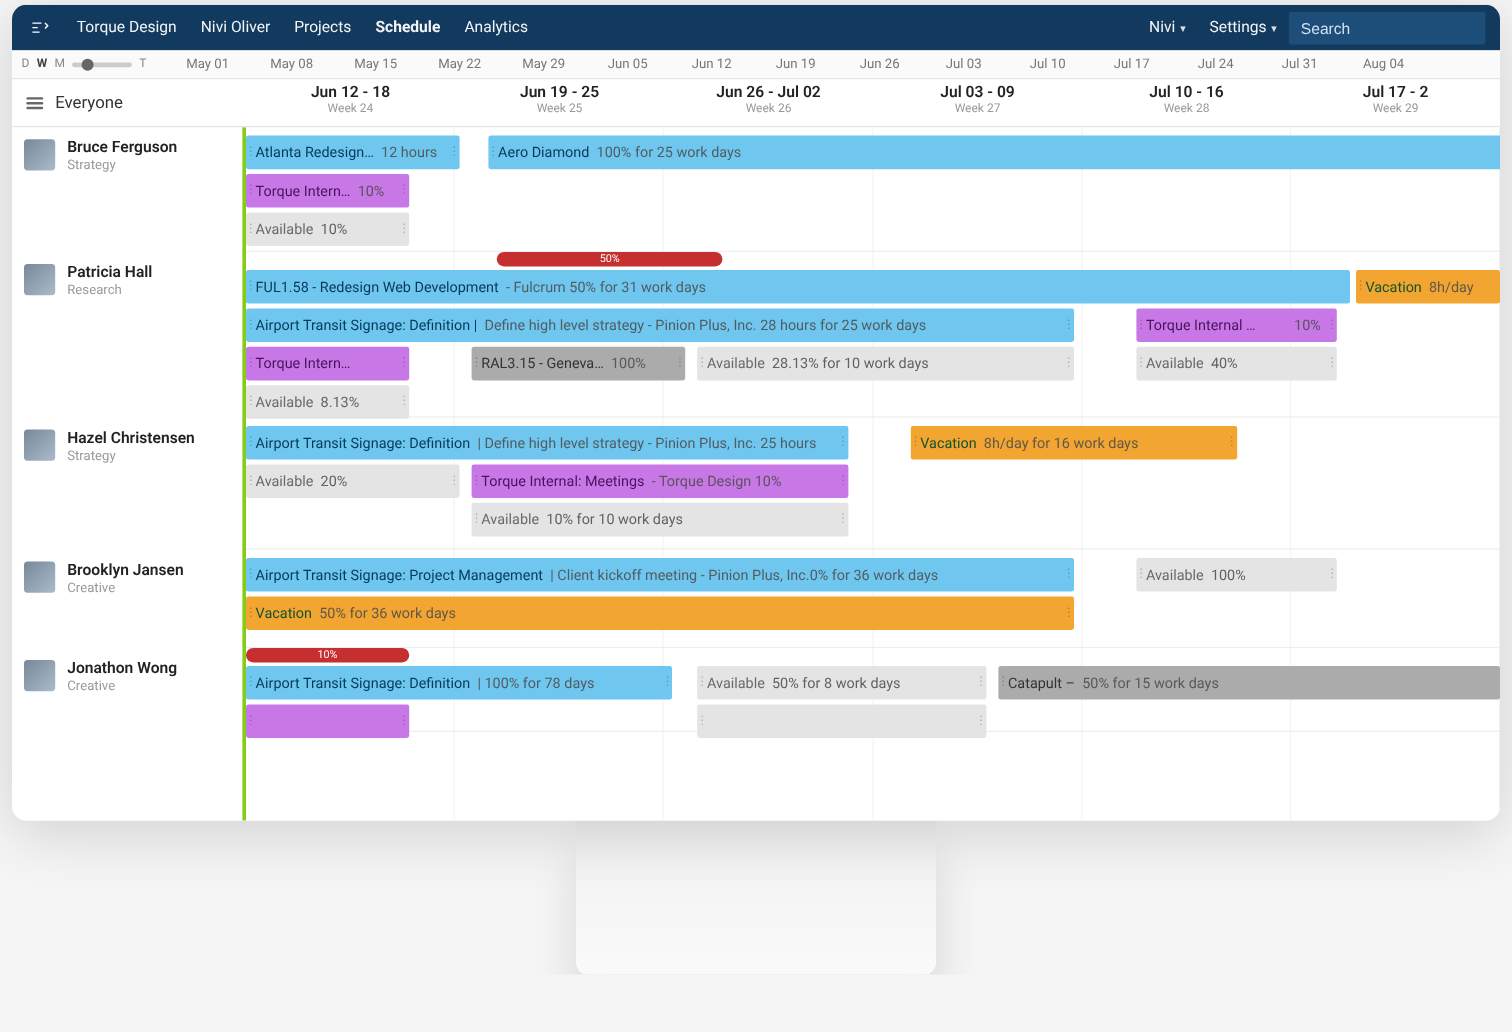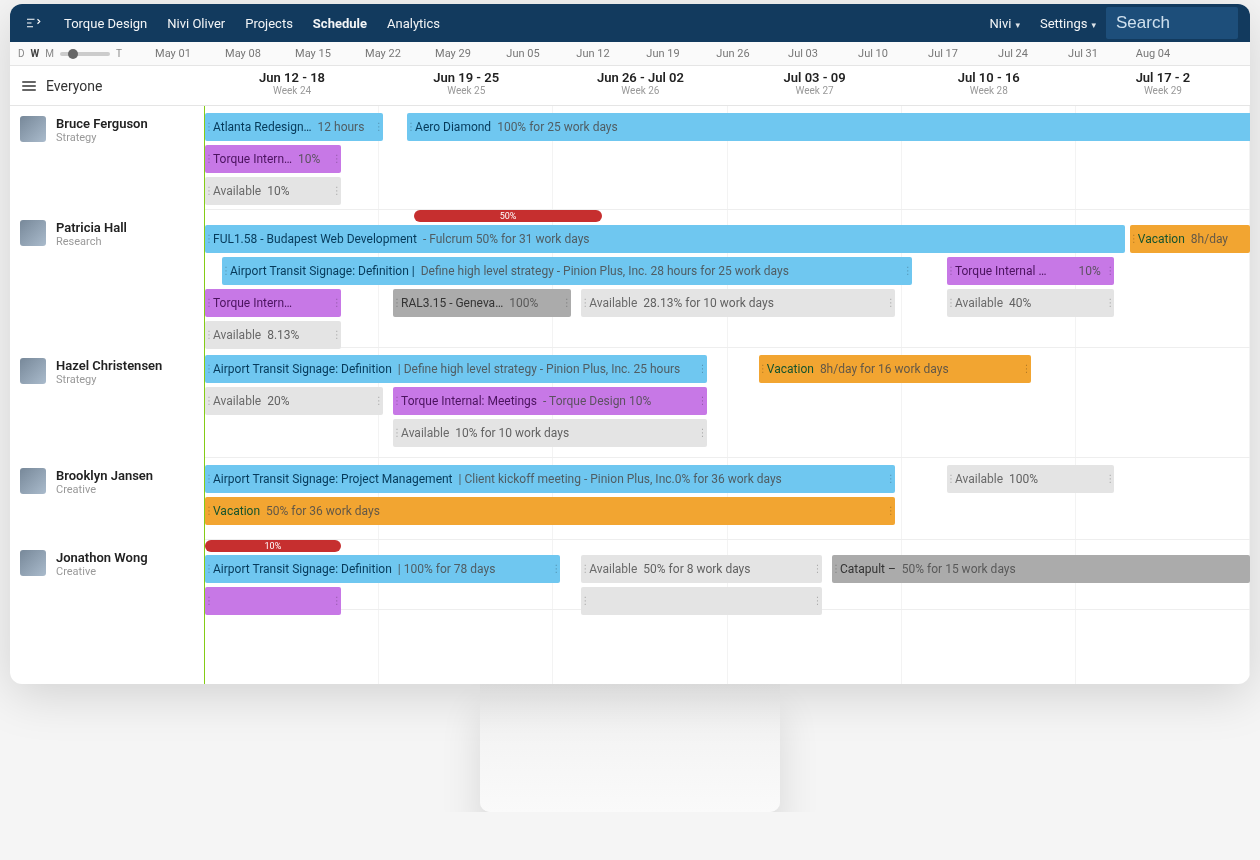--- a/index.html
+++ b/index.html
@@ -7,21 +7,21 @@
   .monitor-frame { width:1240px; margin:4px auto 0; background:#fff; border-radius:12px; box-shadow:0 10px 50px rgba(0,0,0,0.15); overflow:hidden; position:relative; }
   .app { height:680px; overflow:hidden; position:relative;}
   
   .nav { background:#123a5e; color:#fff; height:38px; display:flex; align-items:center; padding:0 12px; font-size:13px; }
   .nav .logo { width:22px; height:22px; display:flex; align-items:center; justify-content:center; margin-right:10px;}
   .nav .logo svg { stroke:#fff; stroke-width:1.6; }
   .nav .navitem { margin:0 10px; cursor:pointer; opacity:0.95;}
   .nav .navitem.active { font-weight:700; }
   .nav .spacer { flex:1; }
   .nav .dropdown::after { content:"▾"; font-size:9px; margin-left:4px; opacity:0.9;}
-  .nav .search { background:#1d4e7a; border:none; color:#fff; padding:6px 10px; width:132px; font-size:17px; border-radius:2px;}
+  .nav .search { background:#1d4e7a; border:none; color:#fff; padding:6px 10px; width:164px; font-size:13px; border-radius:2px;}
   .nav .search::placeholder { color:#cfe0ee; }
   
   .row2 { height:24px; display:flex; align-items:center; font-size:11px; color:#777; border-bottom:1px solid #e5e5e5; background:#fafafa;}
   .zoombox { display:flex; align-items:center; padding:0 8px; gap:6px;}
   .zoombox span { font-size:10px; color:#888; }
   .zoombox span.cur { font-weight:700; color:#444;}
   .zoom-slider { width:50px; height:4px; background:#ccc; border-radius:2px; position:relative;}
   .zoom-slider .knob { width:10px; height:10px; background:#666; border-radius:50%; position:absolute; top:-3px; left:8px;}
   .minidates { flex:1; display:flex; padding-left:8px;}
   .minidates div { width:70px; text-align:center;}
@@ -30,21 +30,21 @@
   .row3 .people-head { width:195px; display:flex; align-items:center; padding:0 12px; gap:10px;}
   .hamburger { width:14px; display:flex; flex-direction:column; gap:2px;}
   .hamburger span {height:2px;background:#666;border-radius:1px;}
   .people-head .label { font-size:14px; color:#333;}
   .weekcols { flex:1; display:flex;}
   .weekcol { flex:1; text-align:center; padding-top:4px;}
   .weekcol .range { font-size:13px; color:#222; font-weight:600;}
   .weekcol .wk { font-size:10px; color:#999;}
   
   .body { display:flex; height:578px; overflow:hidden;}
-  .people-col { width:195px; border-right:1px solid #84cc16;}
+  .people-col { width:195px; border-right:3px solid #84cc16;}
   .person { display:flex; gap:10px; padding:10px 10px 0 10px; align-items:flex-start;}
   .avatar { width:26px; height:26px; border-radius:3px; background:linear-gradient(135deg,#789,#abc);}
   .person .name { font-size:13px; color:#222; font-weight:600;}
   .person .role { font-size:11px; color:#999;}
   .rows-col { flex:1; position:relative;}
   .grid { position:absolute; inset:0; display:flex;}
   .grid div { flex:1; border-right:1px solid #f3f3f3;}
   .resource-block { position:relative; border-bottom:1px solid #eee;}
   .lane { position:relative; height:30px; margin-bottom:2px;}
   .bar { position:absolute; top:1px; height:28px; border-radius:2px; font-size:12px; line-height:28px; padding:0 8px; overflow:hidden; white-space:nowrap; cursor:pointer; display:flex; align-items:center; gap:6px;}
@@ -227,30 +227,30 @@
               <div class="bar grey" style="left: 0%; width: 13%;">
                 <span class="t1">Available</span> 
                 <span class="t2">10%</span>
               </div>
             </div>
           </div>
           <div class="resource-block" style="height: 138px; padding-top: 14px;">
             <div class="overload" style="left: 20%; width: 18%;">50%</div>
             <div class="lane">
               <div class="bar blue noend" style="left: 0%; width: 88%;">
-                <span class="t1">FUL1.58 - Budapest Web Development</span> 
+                <span class="t1">FUL1.58 - Redesign Web Development</span> 
                 <span class="t2">- Fulcrum 50% for 31 work days</span>
               </div>
               <div class="bar orange noend" style="left: 88.5%; width: 11.5%;">
                 <span class="t1">Vacation</span> 
                 <span class="t2">8h/day</span>
               </div>
             </div>
             <div class="lane">
-              <div class="bar blue" style="left: 0%; width: 66%; margin-left: 17px;">
+              <div class="bar blue" style="left: 0%; width: 66%;">
                 <span class="t1">Airport Transit Signage: Definition |</span> 
                 <span class="t2">Define high level strategy - Pinion Plus, Inc. 28 hours for 25 work days</span>
               </div>
               <div class="bar purple" style="left: 71%; width: 16%; gap: 32px;">
                 <span class="t1">Torque Internal …</span> 
                 <span class="t2">10%</span>
               </div>
             </div>
             <div class="lane">
               <div class="bar purple" style="left: 0%; width: 13%;">

